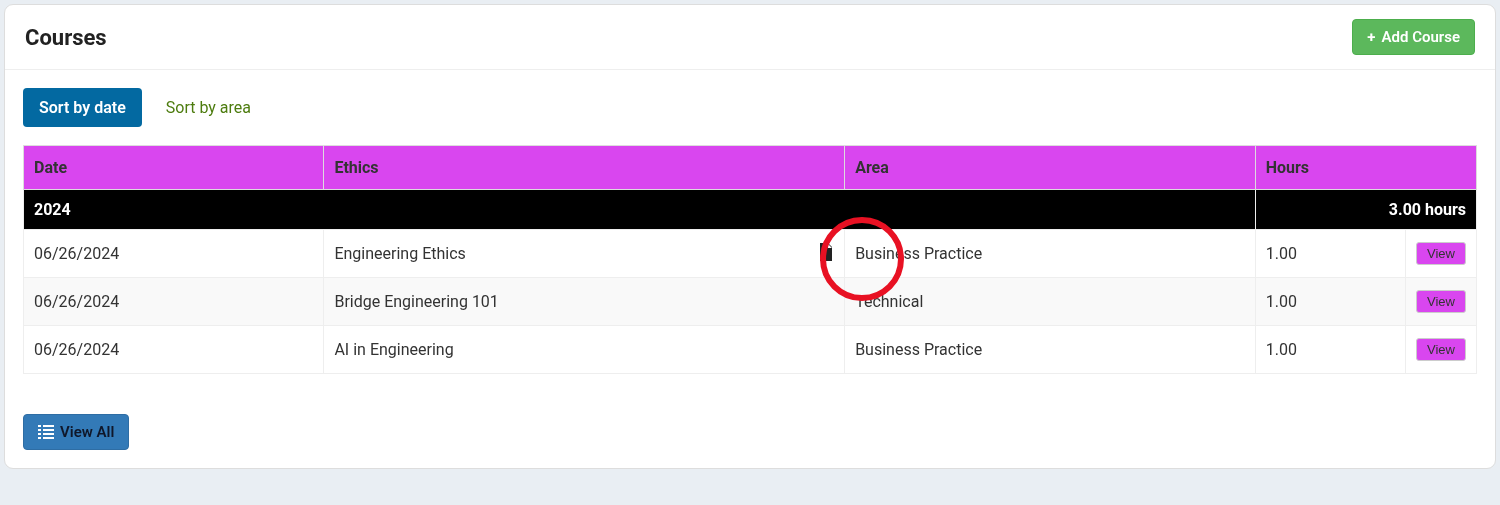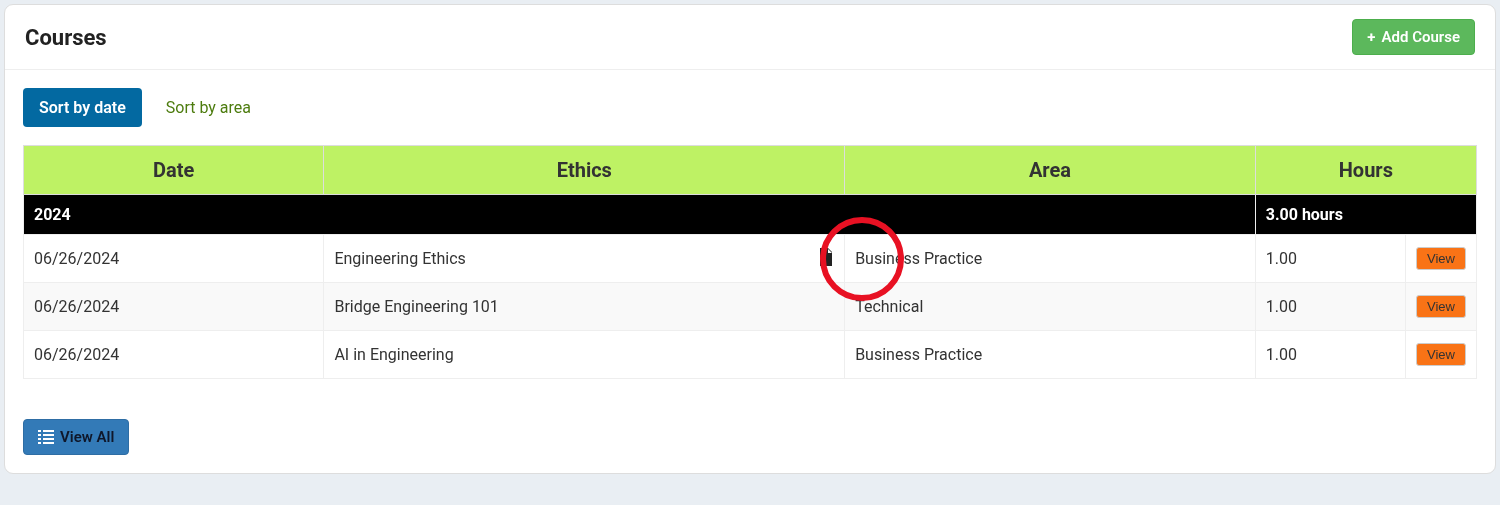--- a/index.html
+++ b/index.html
@@ -47,21 +47,21 @@
       border-color: #4cae4c;
       font-weight: 600;
     }
     .btn-primary {
       background: #337ab7;
       color: #0f172a;
       border-color: #2e6da4;
       font-weight: 600;
     }
     .btn-default-sm {
-      background: #f97316;
+      background: #d946ef;
       color: #333;
       border: 1px solid #ccc;
       font-size: 13px;
       padding: 3px 10px;
       border-radius: 3px;
     }
     .panel-body {
       padding: 18px;
     }
     .tabs {
@@ -83,26 +83,26 @@
       background: #0369a1;
       color: #fff;
       font-weight: 600;
     }
     table {
       width: 100%;
       border-collapse: collapse;
       border: 1px solid #ddd;
     }
     thead th {
-      text-align: center;
+      text-align: left;
       padding: 12px 10px;
       font-weight: 700;
-      font-size: 20px;
+      font-size: 16px;
       border: 1px solid #ddd;
-      background: #bef264;
+      background: #d946ef;
     }
     .year-row td {
       background: #000000;
       color: #fff;
       font-weight: 700;
       padding: 10px 10px;
       font-size: 16px;
     }
     tbody td {
       padding: 12px 10px;
@@ -142,20 +142,21 @@
       font-size: 15px;
     }
     .icon-list {
       display: inline-flex;
       align-items: center;
     }
     .table-wrap {
       position: relative;
     }
     .hours-right {
+      text-align: right;
     }
   </style>
 </head>
 <body>
 
 <div class="panel">
   <div class="panel-header">
     <div class="panel-title">Courses</div>
     <button class="btn btn-success">
       <span class="icon-plus">+</span>

